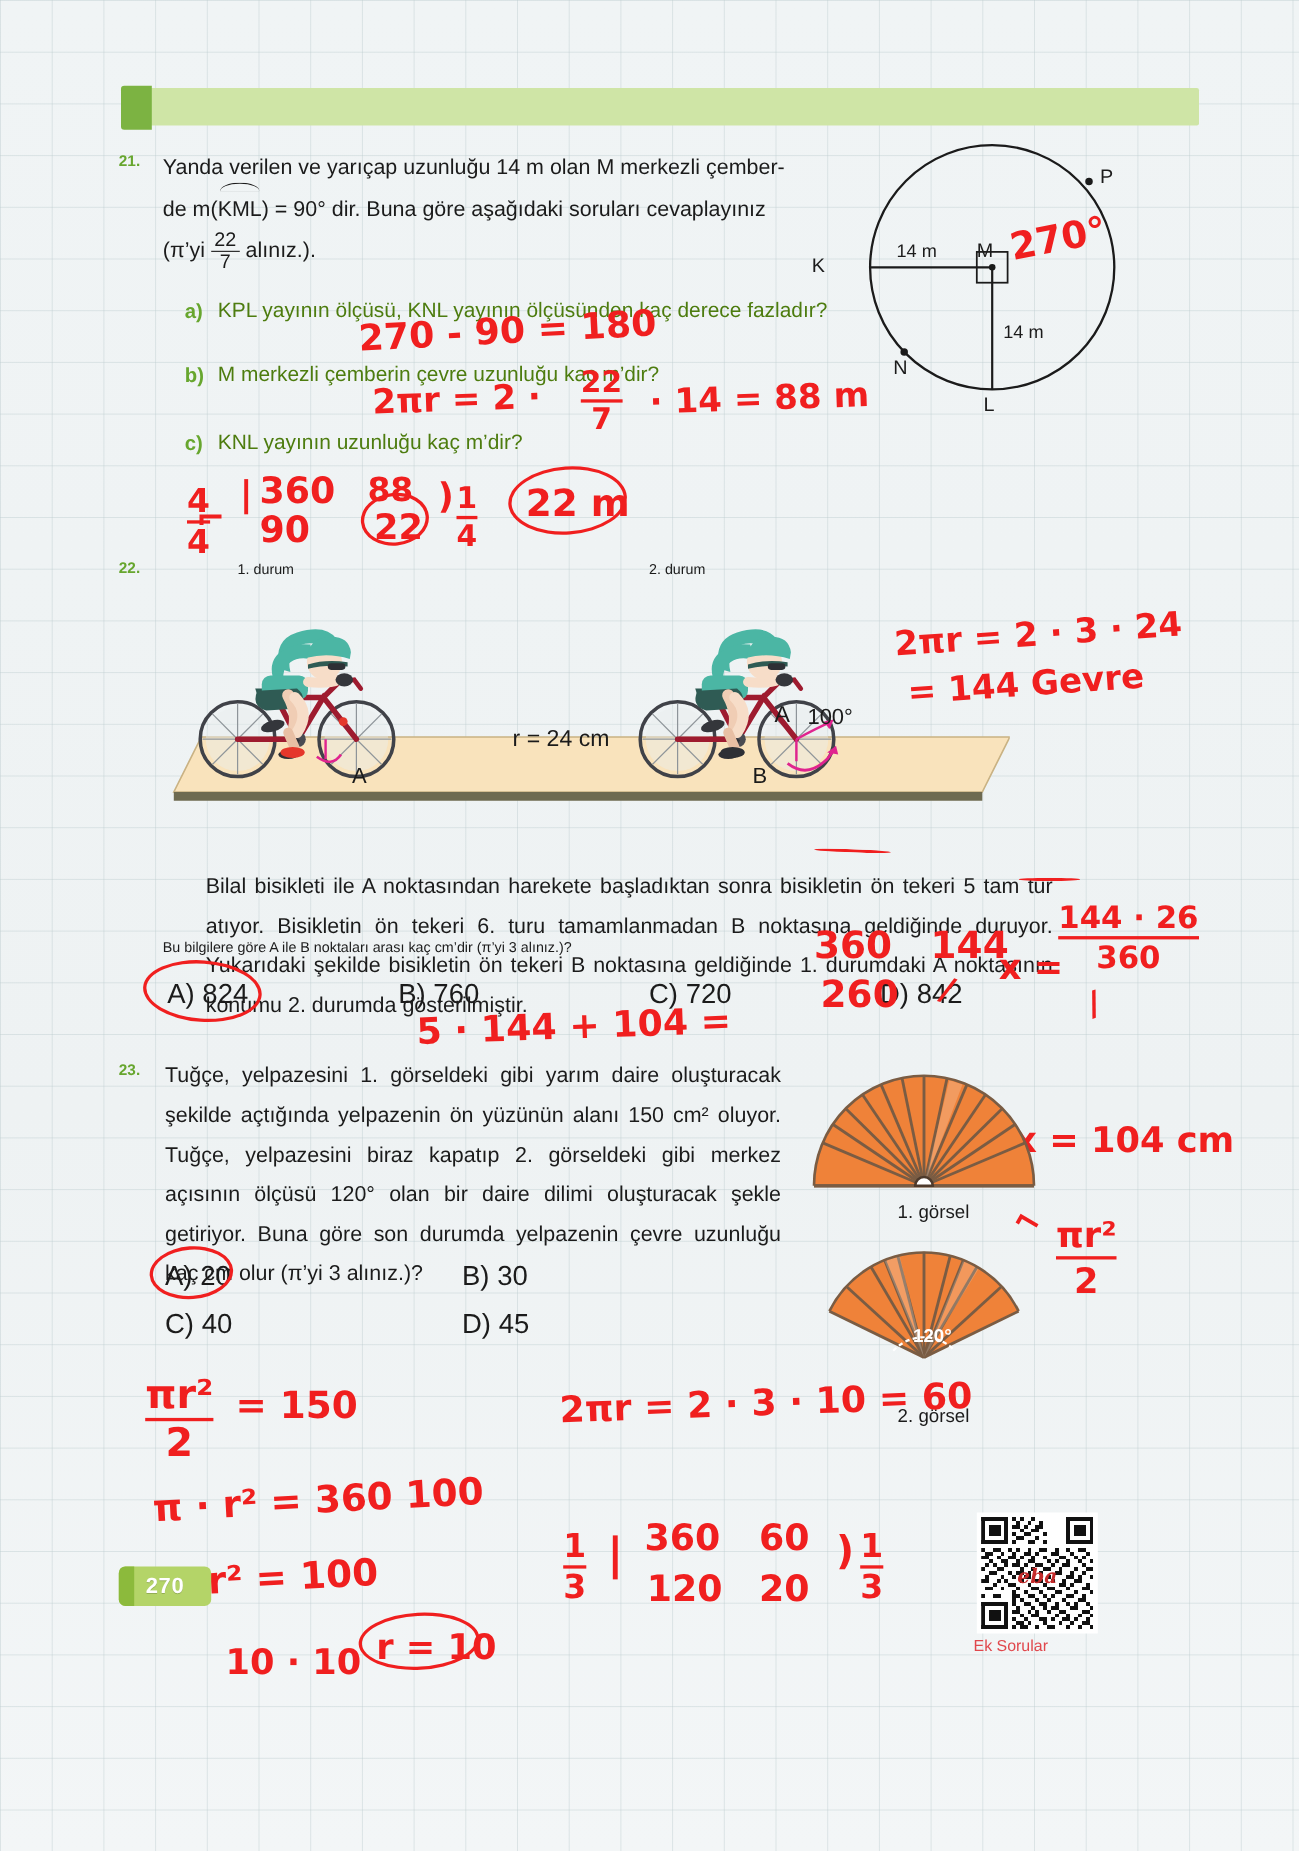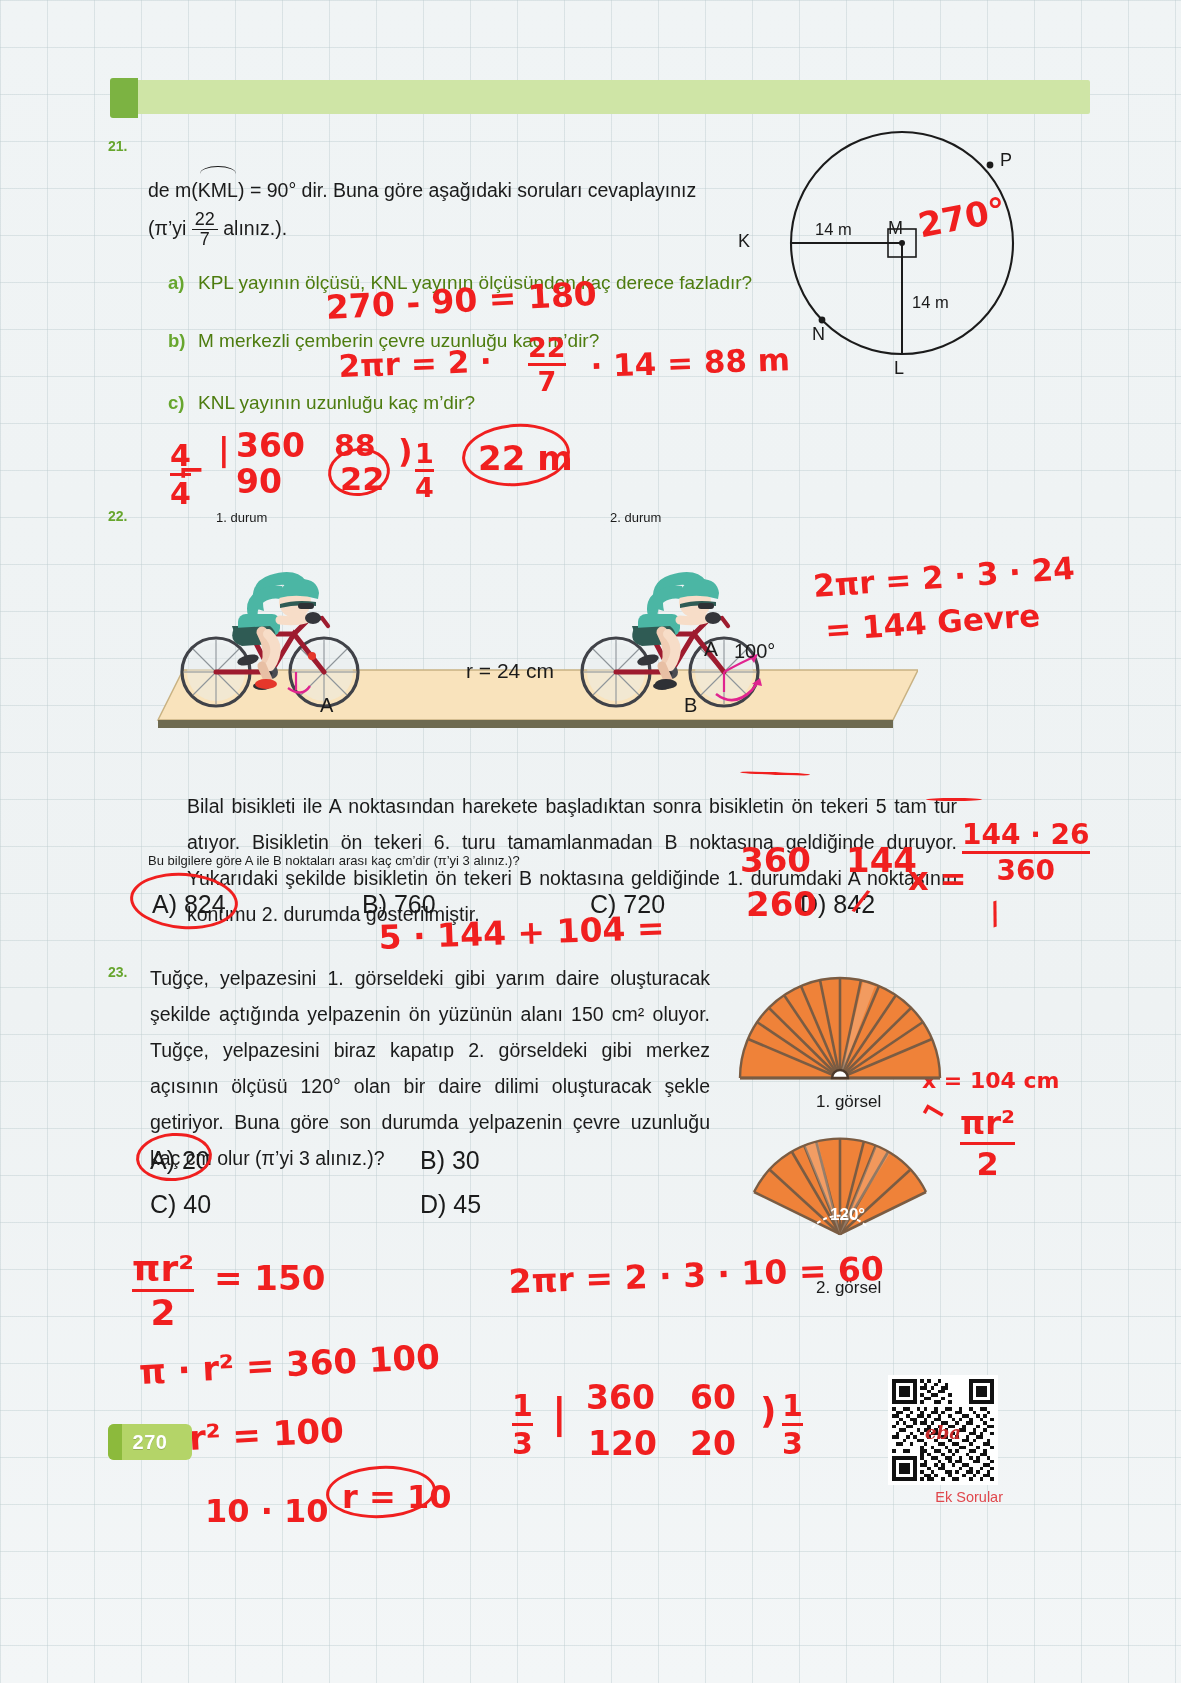--- a/index.html
+++ b/index.html
@@ -83,21 +83,21 @@
   }
   .pagechip span{ font-weight:bold; font-size:20px; color:#fff; letter-spacing:.5px;
     text-shadow:0 1px 0 rgba(0,0,0,.18); }
   .pagechip-tail{
     position:absolute; left:108px; top:1424px; width:14px; height:36px;
     background:#8cba3c; border-radius:6px 0 0 6px;
   }
 
   
   .qrbox{ position:absolute; left:888px; top:1375px; width:110px; height:110px; background:#fff; padding:4px;}
-  .qr-label{ position:absolute; left:885px; top:1489px; width:118px; text-align:right;
+  .qr-label{ position:absolute; left:885px; top:1489px; width:118px; text-align:left;
              font-size:14.5px; color:#e0474c; }
 
   
   .hw{
     position:absolute;
     color:#f01f1f;
     font-family:"DejaVu Sans", sans-serif;
     font-weight:bold;
     white-space:nowrap;
     transform-origin:left top;
@@ -117,21 +117,21 @@
 
 <div class="page-white"></div>
 <div class="grid-bg"></div>
 
 <div class="topbar"></div>
 <div class="topbar-tab"></div>
 
 <div class="q-num" style="left:108px; top:138px;">21.</div>
 
 <div class="q-body" style="left:148px; top:133px; width:595px;">
-  <br>
+  <span>Yanda verilen ve yarıçap uzunluğu 14 m olan M merkezli çember-</span><br>
   <span>de  m(</span><span class="arcbar">KML</span><span>) = 90° dir.  Buna  göre  aşağıdaki  soruları  cevaplayınız</span><br>
   <span>(π’yi</span>
   <span class="frac">
     <span class="num">22</span>
     <span class="den">7</span>
   </span>
   <span>alınız.).</span>
 </div>
 
 <div class="sub-lab" style="left:168px; top:272px;">a)</div>
@@ -196,21 +196,21 @@
 <div class="hw hw-frac" style="left:415px; top:438px; font-size:27px; text-align:center;">
   <span class="n">1</span>
   <span class="l"></span>
   <span class="d">4</span>
 </div>
 <div class="hw" style="left:478px; top:438px; font-size:34px;">22 m</div>
 <div class="hw-ellipse" style="left:462px; top:424px; width:108px; height:62px; transform:rotate(-4deg);"></div>
 
 <div class="q-num" style="left:108px; top:508px;">22.</div>
 <div class="plain" style="left:216px; top:510px;">1. durum</div>
-<div class="plain" style="left:610px; top:510px;">2. durum</div>
+<div class="plain" style="left:590px; top:510px;">2. durum</div>
 
 <div class="fig-bikes">
   <svg width="770" height="170" viewBox="0 0 770 170">
 
     <g>
       <polygon points="10,160 35,110 770,110 745,160" fill="#f9e3bc" stroke="#c9b283" stroke-width="1.5"></polygon>
       <polygon points="10,160 745,160 745,168 10,168" fill="#6e6a50"></polygon>
     </g>
 
     <g transform="translate(28,0)">
@@ -386,21 +386,21 @@
 <div class="hw" style="left:846px; top:840px; font-size:34px;">144</div>
 <div class="hw" style="left:746px; top:884px; font-size:34px;">260</div>
 
 <div class="hw" style="left:908px; top:860px; font-size:32px;">x =</div>
 <div class="hw hw-frac" style="left:962px; top:818px; font-size:28px; text-align:center;">
   <span class="n">144 · 26</span>
   <span class="l"></span>
   <span class="d">360</span>
 </div>
 <div class="hw" style="left:984px; top:898px; font-size:30px; transform:rotate(-18deg);">/</div>
-<div class="hw" style="left:922px; top:1068px; font-size:22px;">x = 104 cm</div>
+<div class="hw" style="left:922px; top:1017px; font-size:32px;">x = 104 cm</div>
 
 <div class="hw" style="left:378px; top:918px; font-size:33px; transform:rotate(-2deg);">5 · 144 + 104 =</div>
 
 <div class="q-num" style="left:108px; top:964px;">23.</div>
 <div class="q-body" style="left:150px; top:960px; width:560px; line-height:36px;">Tuğçe, yelpazesini 1. görseldeki gibi yarım daire oluşturacak şekilde açtığında yelpazenin ön yüzünün alanı 150 cm² oluyor. Tuğçe, yelpazesini biraz kapatıp 2. görseldeki gibi merkez açısının ölçüsü 120° olan bir daire dilimi oluşturacak şekle getiriyor. Buna göre son durumda yelpazenin çevre uzunluğu kaç cm olur (π’yi 3 alınız.)?</div>
 
 <div class="opt" style="left:150px; top:1146px;">
   <span>A)</span>
   <span>20</span>
 </div>

